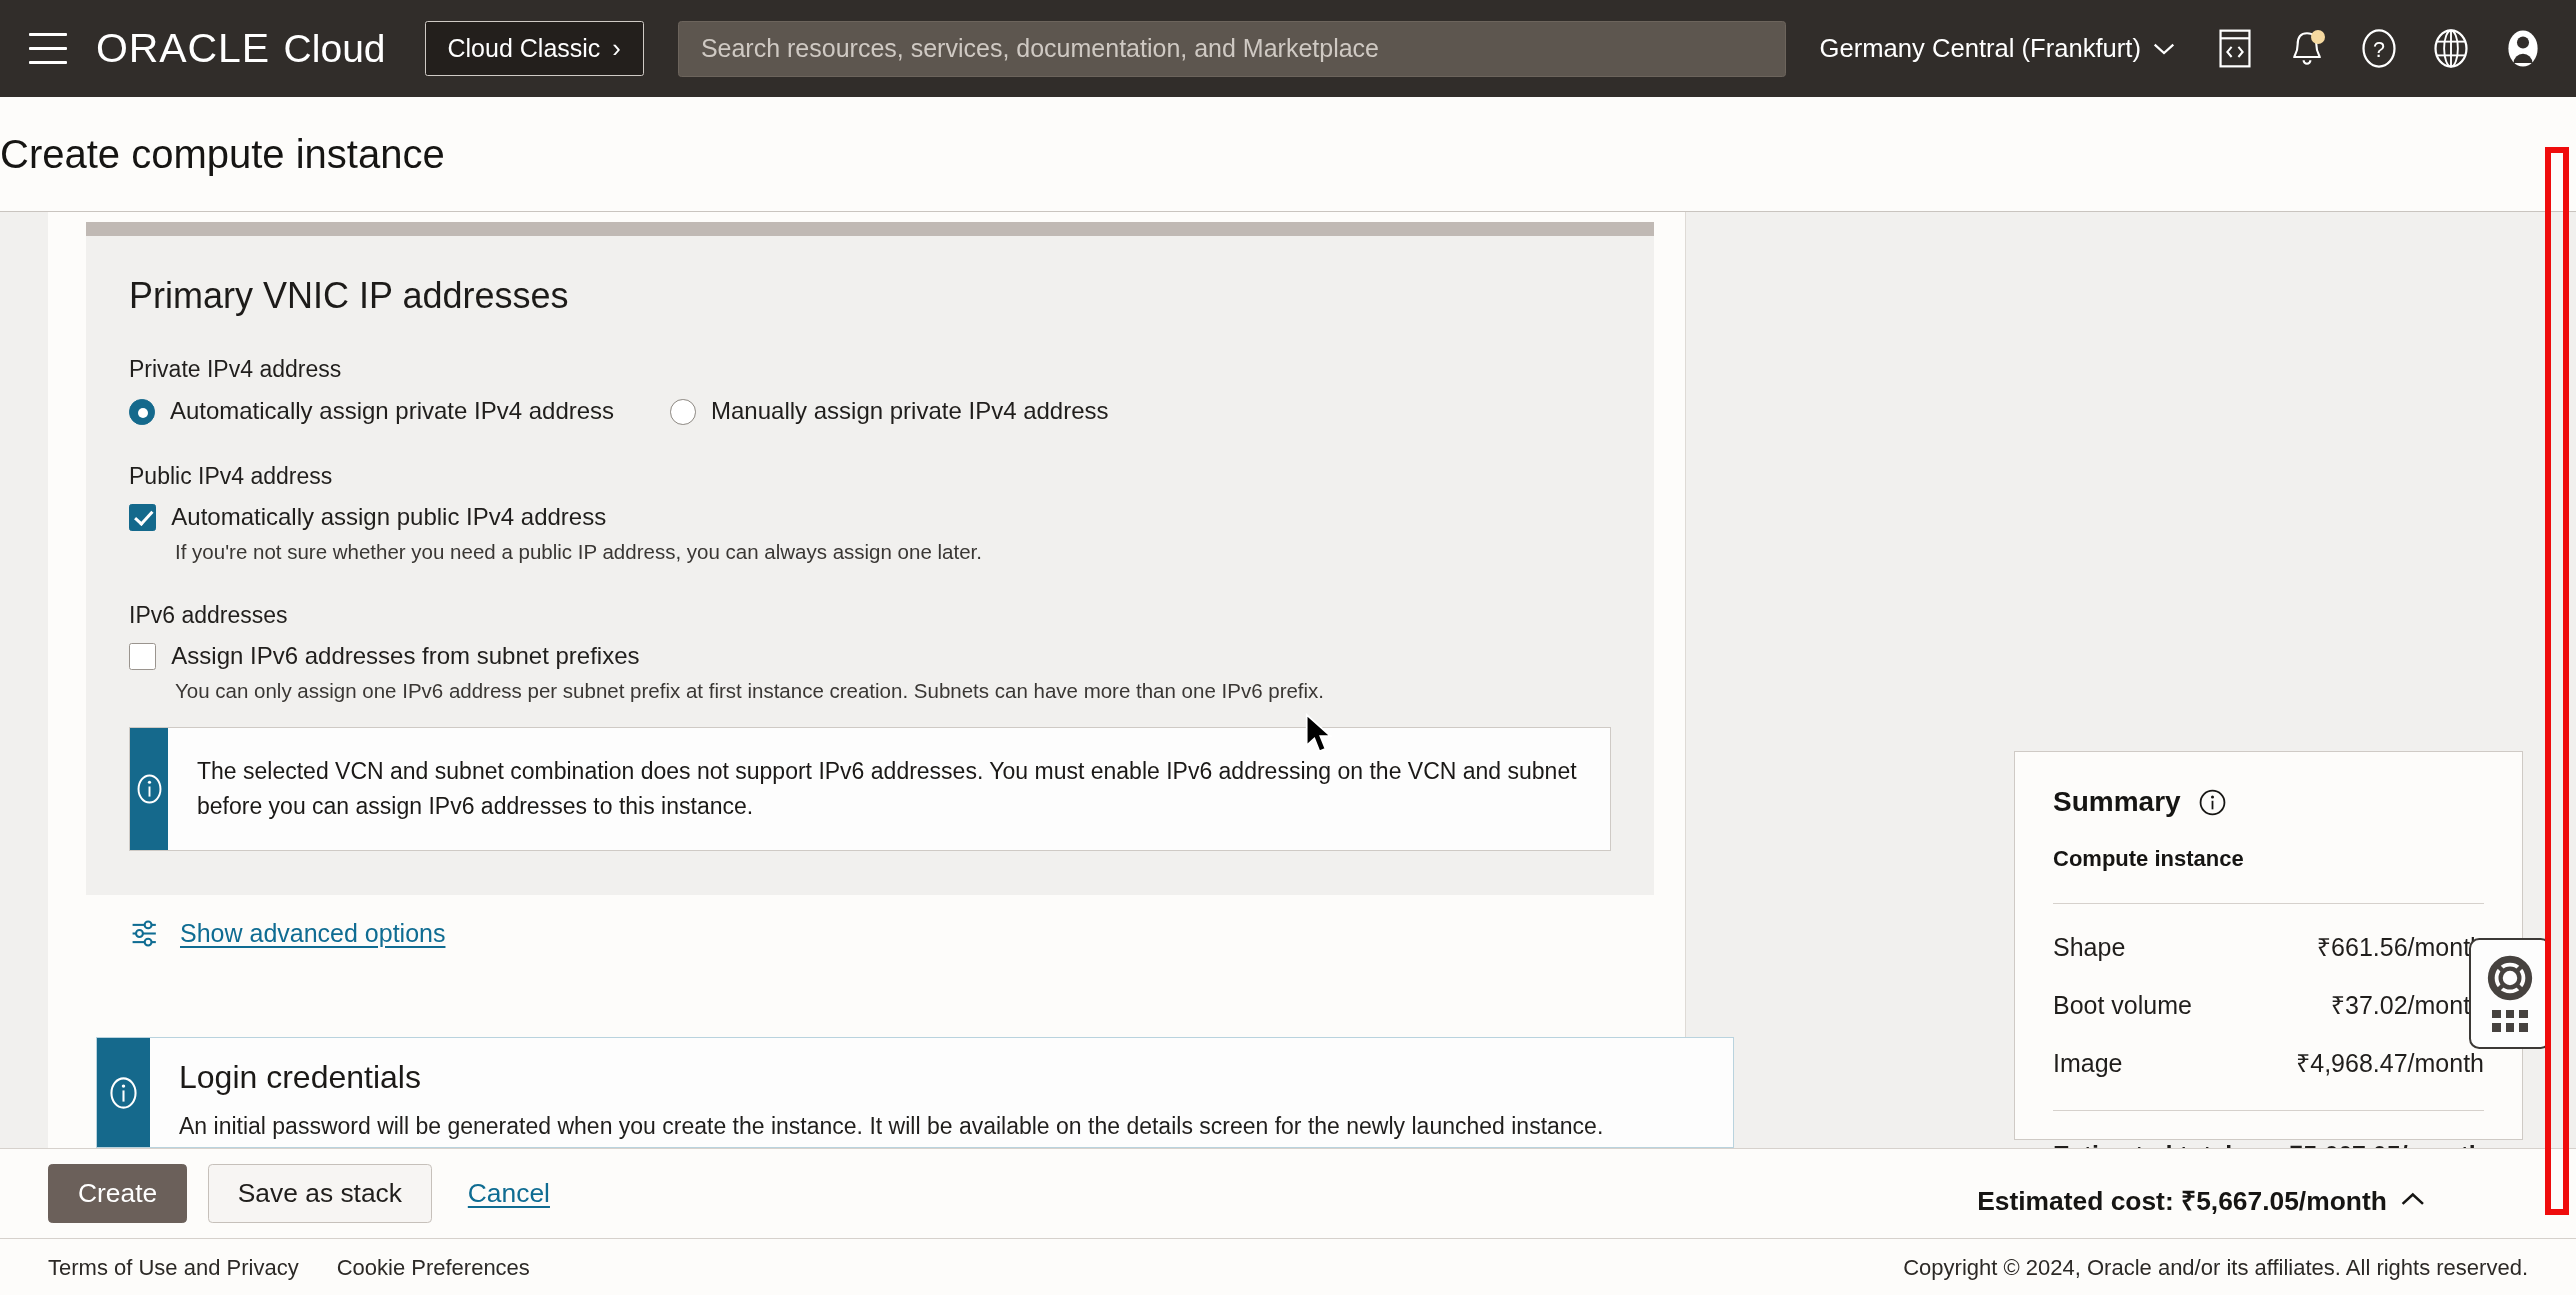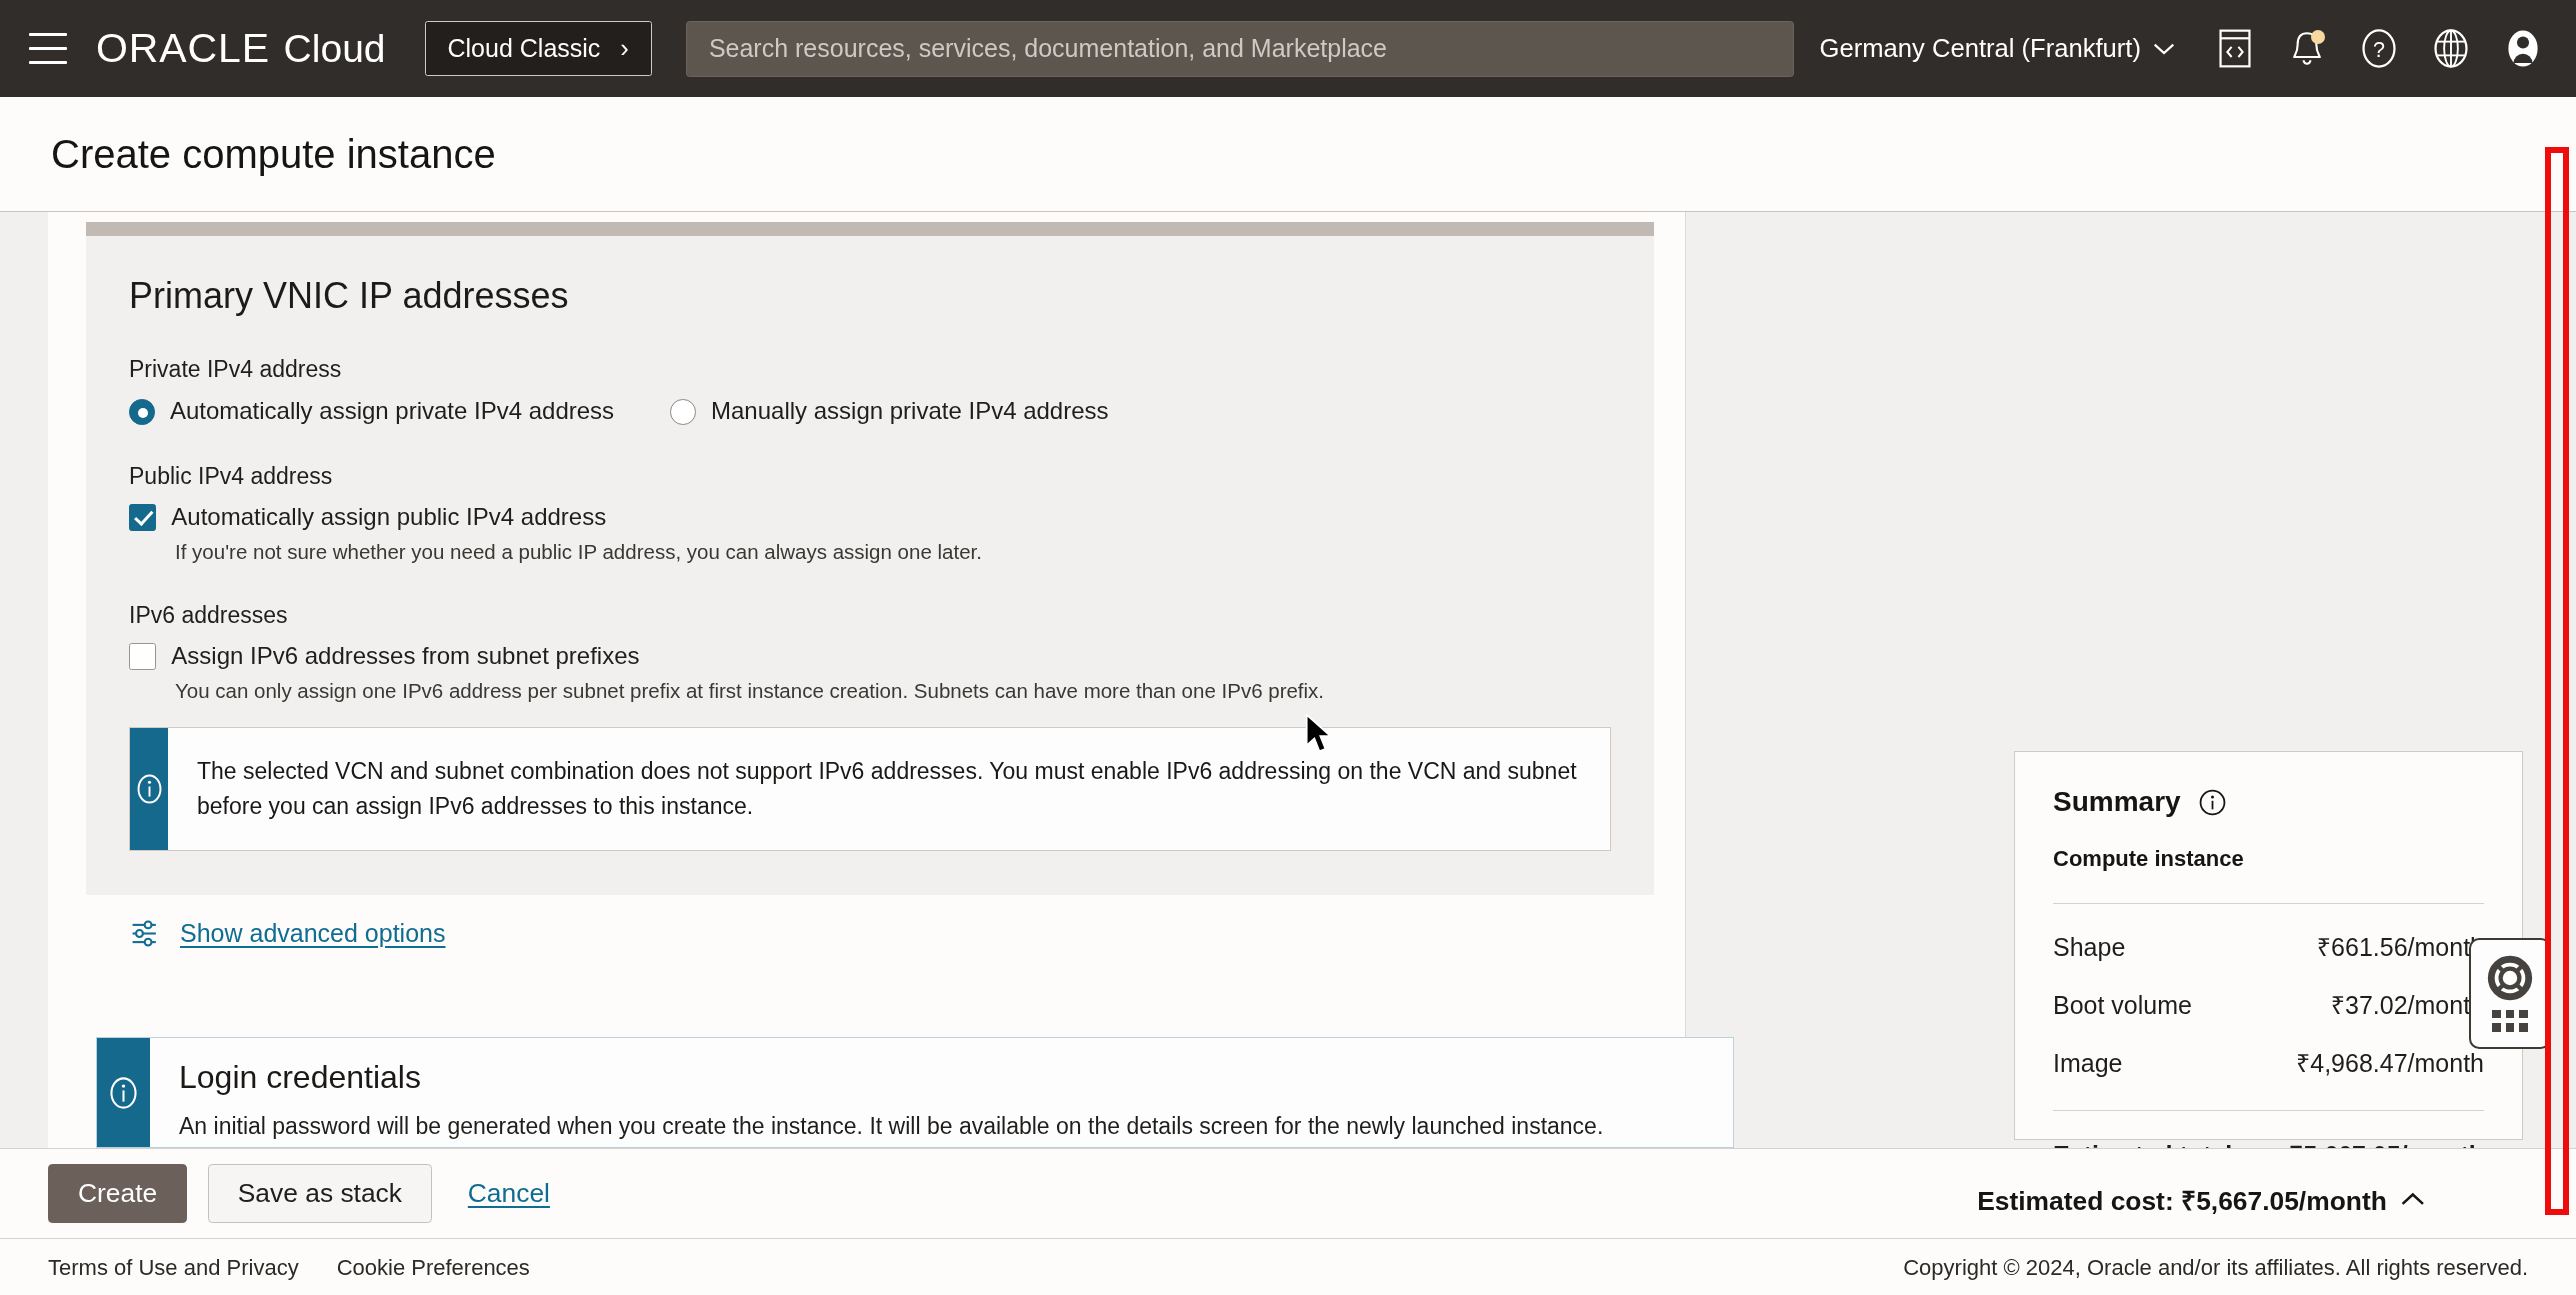--- a/index.html
+++ b/index.html
@@ -33,21 +33,21 @@
   .oracle-word {
     font-size: 41px; color: #fff; letter-spacing: 0.9px;
     font-family: "Liberation Sans", sans-serif; font-weight: 400;
   }
   .cloud-word { font-size: 39px; color: #fff; font-weight: 300; }
 
   .cloud-classic-btn {
     background: #231f1c; border: 1.7px solid #cfcac5;
     color: #fff; font-size: 25px;
     padding: 12px 22px; border-radius: 2.6px;
-    display: flex; align-items: center; gap: 20px;
+    display: flex; align-items: center; gap: 12px;
     cursor: pointer; white-space: nowrap;
     margin-right: 34px;
   }
   .chev-right { font-size: 25.6px; font-weight: 300; line-height: 1; }
 
   #global-search {
     flex: 0 0 1108px; height: 56px;
     background: #5d564f; border: 0.9px solid #6c645c;
     border-radius: 3.4px; color: #e8e4e0;
     font-size: 25px; padding: 0 22px;
@@ -73,21 +73,20 @@
     width: 14.5px; height: 14.5px; border-radius: 50%; background: #f5d9a0;
   }
 
   
   #page-title-bar {
     position: absolute; top: 97px; left: 0;
     width: 2576px; height: 115px;
     background: #fdfcfa;
     border-bottom: 1.7px solid #c9c4bf;
     display: flex; align-items: center;
-    padding-left: 51px;
   }
   #page-title { font-size: 40px; color: #161513; font-weight: 400; }
 
   
   #main {
     position: absolute; top: 212px; left: 0;
     width: 2576px; height: 936px;
     background: #f1f0ee;
   }
 

